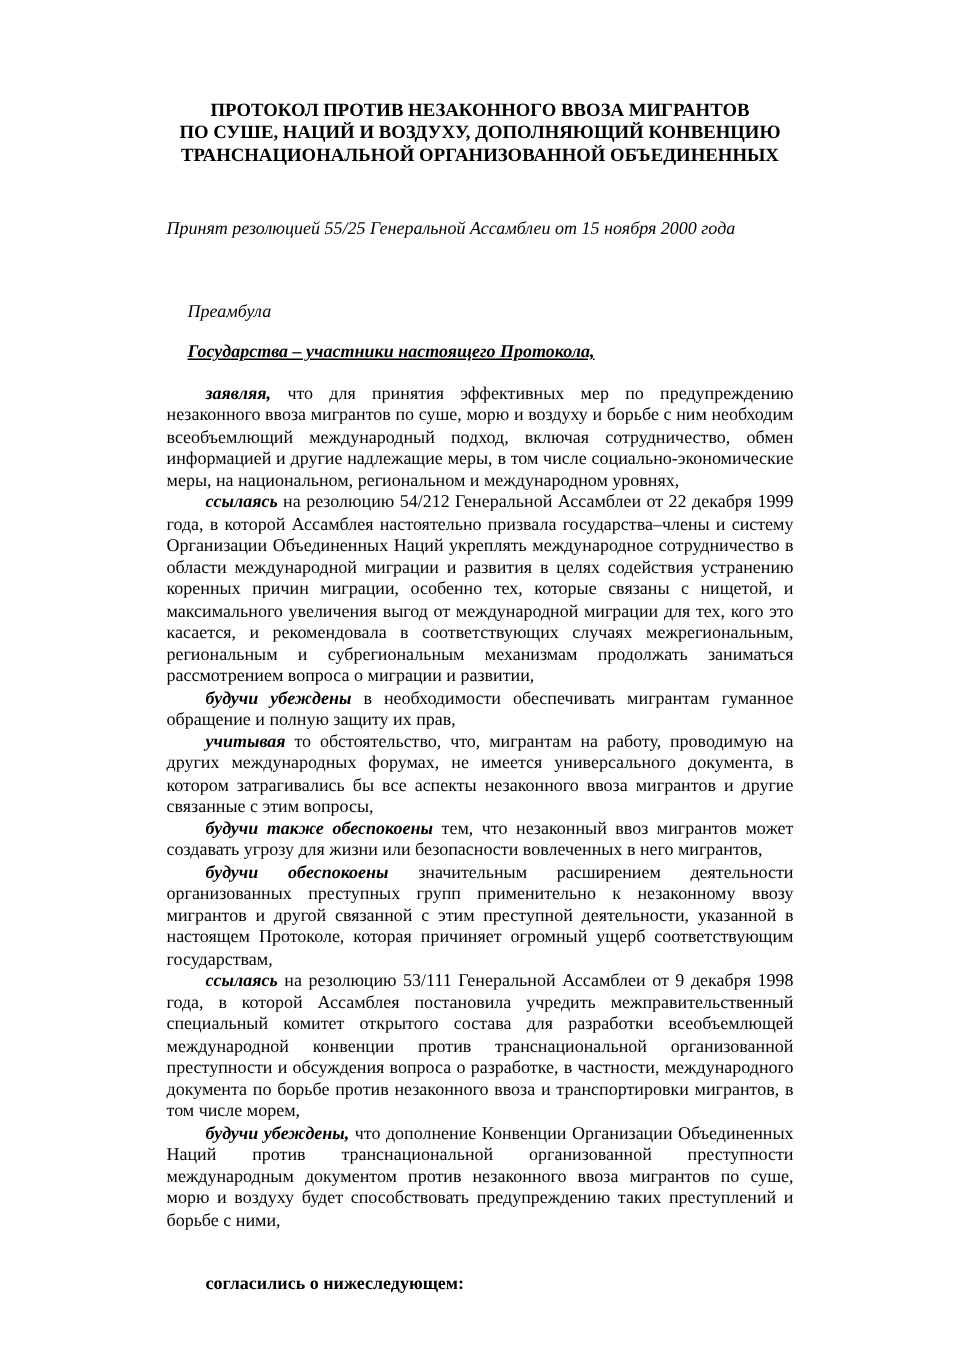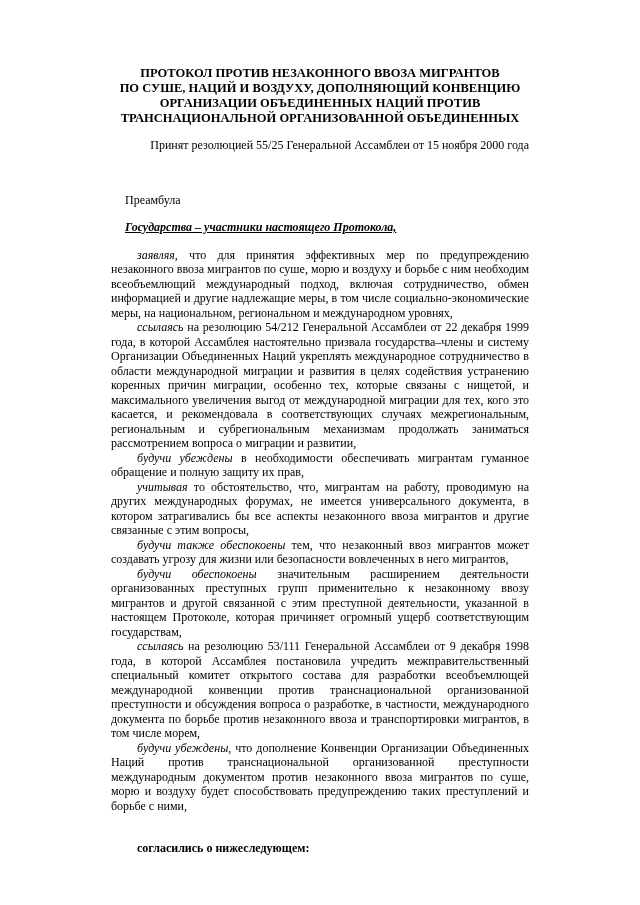--- a/index.html
+++ b/index.html
@@ -22,61 +22,62 @@
     overflow: hidden;
   }
   .doc-title {
     text-align: center;
     font-weight: bold;
     font-size: 12.5px;
     line-height: 15px;
     margin: 0;
   }
   .doc-subtitle {
-    text-align: right;
-    margin-top: 12px;
+    text-align: left;
+    font-style: italic;
+    margin-top: 34px;
   }
   .preamble-heading {
+    font-style: italic;
     margin-top: 40px;
     text-indent: 14px;
   }
   .parties-line {
     font-weight: bold;
     font-style: italic;
     margin-top: 13px;
     text-indent: 14px;
     text-decoration: underline;
   }
   .body-block {
     margin-top: 13px;
   }
   p.para {
     margin: 0;
     text-align: justify;
     text-indent: 26px;
   }
   .lead {
-    font-weight: normal;
+    font-weight: bold;
     font-style: italic;
   }
   .closing-line {
     font-weight: bold;
     margin-top: 28px;
     text-indent: 26px;
   }
 </style>
 </head>
 <body>
 
 <div class="page">
 
   <div class="doc-title">
     <div>ПРОТОКОЛ ПРОТИВ НЕЗАКОННОГО ВВОЗА МИГРАНТОВ</div>
     <div>ПО СУШЕ, НАЦИЙ И ВОЗДУХУ, ДОПОЛНЯЮЩИЙ КОНВЕНЦИЮ</div>
-    <div>ОРГАНИЗАЦИИ ОБЪЕДИНЕННЫХ НАЦИЙ ПРОТИВ</div>
     <div>ТРАНСНАЦИОНАЛЬНОЙ ОРГАНИЗОВАННОЙ ОБЪЕДИНЕННЫХ</div>
   </div>
 
   <div class="doc-subtitle">Принят резолюцией 55/25 Генеральной Ассамблеи от 15 ноября 2000 года</div>
 
   <div class="preamble-heading">Преамбула</div>
 
   <div class="parties-line">Государства – участники настоящего Протокола,</div>
 
   <div class="body-block">

